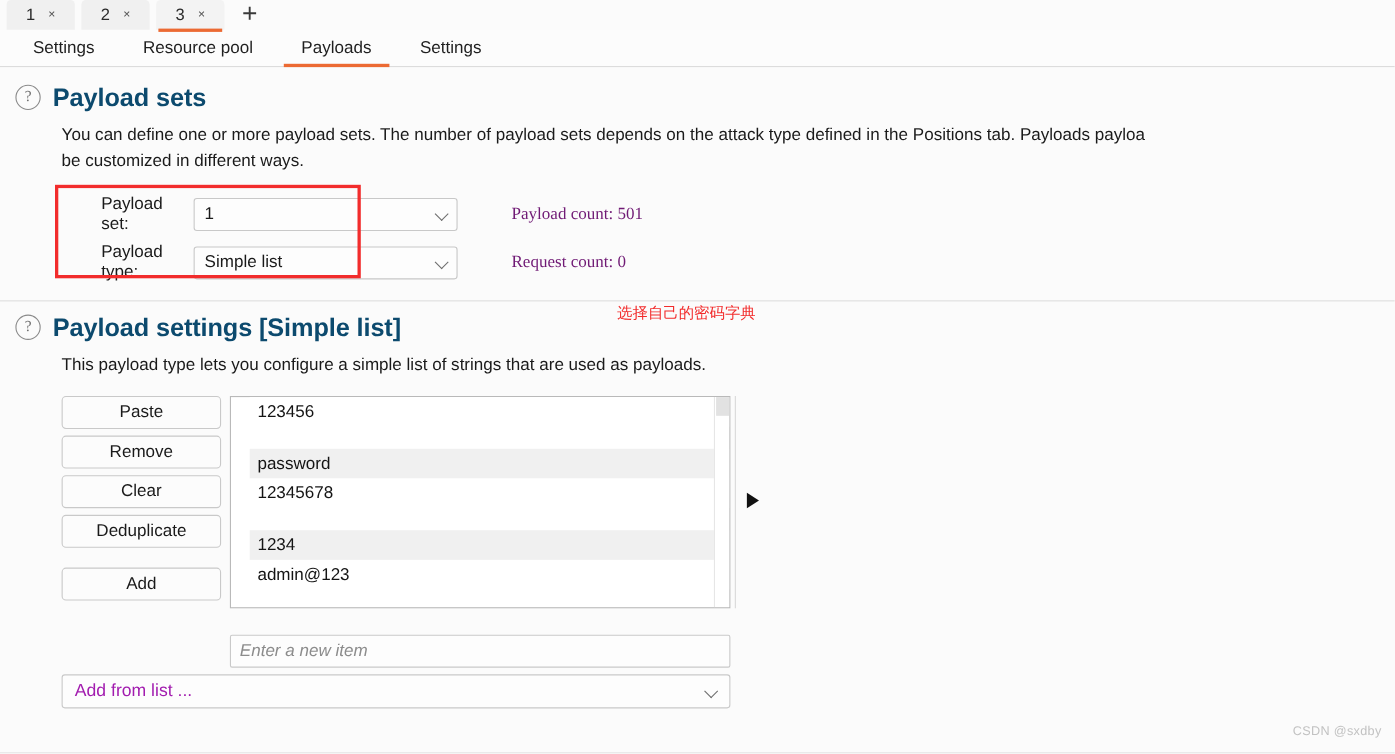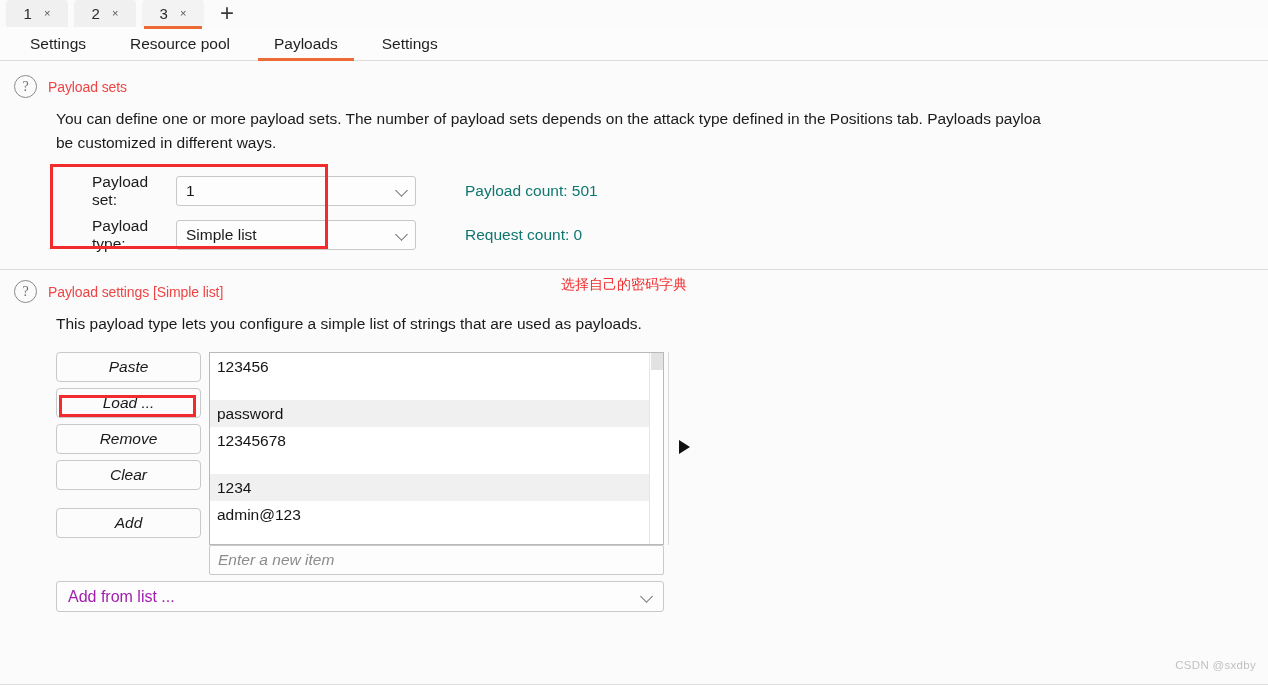--- a/index.html
+++ b/index.html
@@ -100,23 +100,23 @@
     width: 23px; height: 23px;
     border: 1.6px solid #8a8a8a;
     border-radius: 50%;
     display: flex; align-items: center; justify-content: center;
     font-size: 14px; color: #6e6e6e;
     font-family: "Liberation Serif", serif;
     flex: none;
     cursor: pointer;
   }
   .sec-title {
-    font-size: 14px;
-    font-weight: normal;
-    color: #ef4444;
+    font-size: 23px;
+    font-weight: bold;
+    color: #0c4a6e;
     letter-spacing: -0.1px;
   }
   .sec-body {
     padding-left: 56px;
     padding-right: 0;
     font-size: 15.5px;
     color: #1a1a1a;
   }
   .desc {
     margin-top: 9px;
@@ -128,21 +128,21 @@
   
   .pl-grid {
     margin-top: 18px;
     position: relative;
     display: grid;
     grid-template-columns: 120px 280px 1fr;
     row-gap: 8px;
     align-items: center;
   }
   .pl-label { font-size: 15.5px; color: #1a1a1a; margin-left: 36px; }
-  .pl-count { font-size: 15.5px; color: #0f766e; padding-left: 9px; }
+  .pl-count { font-size: 15.5px; color: #701a75; padding-left: 9px; font-family: Liberation Serif, serif; }
 
   .combo {
     position: relative;
     height: 30px;
     background: #fdfdfd;
     border: 1px solid #c8c8c8;
     border-radius: 3px;
     display: flex;
     align-items: center;
     padding: 0 26px 0 9px;
@@ -186,21 +186,20 @@
     display: flex;
     align-items: flex-start;
     gap: 8px;
   }
   .btn-col {
     display: flex;
     flex-direction: column;
     gap: 6px;
     width: 145px;
     flex: none;
-    font-style: italic;
   }
   .btn {
     height: 30px;
     background: #fcfcfc;
     border: 1px solid #c9c9c9;
     border-radius: 4px;
     font-size: 15.5px;
     color: #1a1a1a;
     font-family: "Liberation Sans", sans-serif;
     display: flex; align-items: center; justify-content: center;
@@ -208,20 +207,21 @@
   }
   .btn.spaced { margin-top: 12px; }
 
   .list-col { position: relative; width: 455px; flex: none; }
   .list-box {
     height: 193px;
     border: 1px solid #b9b9b9;
     background: #ffffff;
     overflow: hidden;
     position: relative;
+    padding-left: 17px;
   }
   .list-item {
     height: 27px;
     line-height: 27px;
     padding-left: 7px;
     font-size: 15.5px;
     color: #141414;
     background: #ffffff;
     cursor: pointer;
     white-space: nowrap;
@@ -252,21 +252,21 @@
     border-bottom: 7px solid transparent;
   }
   .side-rule {
     position: absolute;
     left: 459px; top: 0;
     width: 1px; height: 193px;
     background: #d9d9d9;
   }
 
   .new-item-input {
-    margin-top: 0;
+    margin-top: 24px;
     height: 30px;
     width: 455px;
     border: 1px solid #c9c9c9;
     background: #fdfdfd;
     font-size: 15.5px;
     font-style: italic;
     color: #8c8c8c;
     font-family: "Liberation Sans", sans-serif;
     padding: 0 8px;
     border-radius: 2px;
@@ -380,26 +380,23 @@
       <div class="qicon">?</div>
       <div class="sec-title">Payload settings [Simple list]</div>
     </div>
     <div class="sec-body">
       <div class="desc">This payload type lets you configure a simple list of strings that are used as payloads.</div>
 
       <div class="ps-area">
 
         <div class="btn-col">
           <div class="btn">Paste</div>
-          <div style="position:relative;">
-            <div class="btn">Load ...</div>
-            <div class="redbox" style="left:3px; top:7px; width:137px; height:22px;"></div>
-          </div>
           <div class="btn">Remove</div>
           <div class="btn">Clear</div>
+          <div class="btn">Deduplicate</div>
           <div class="btn spaced">Add</div>
         </div>
 
         <div class="list-col">
           <div class="list-box">
             <div class="list-item">123456</div>
             <div class="list-item alt">password</div>
             <div class="list-item">12345678</div>
             <div class="list-item alt">1234</div>
             <div class="list-item">admin@123</div>

